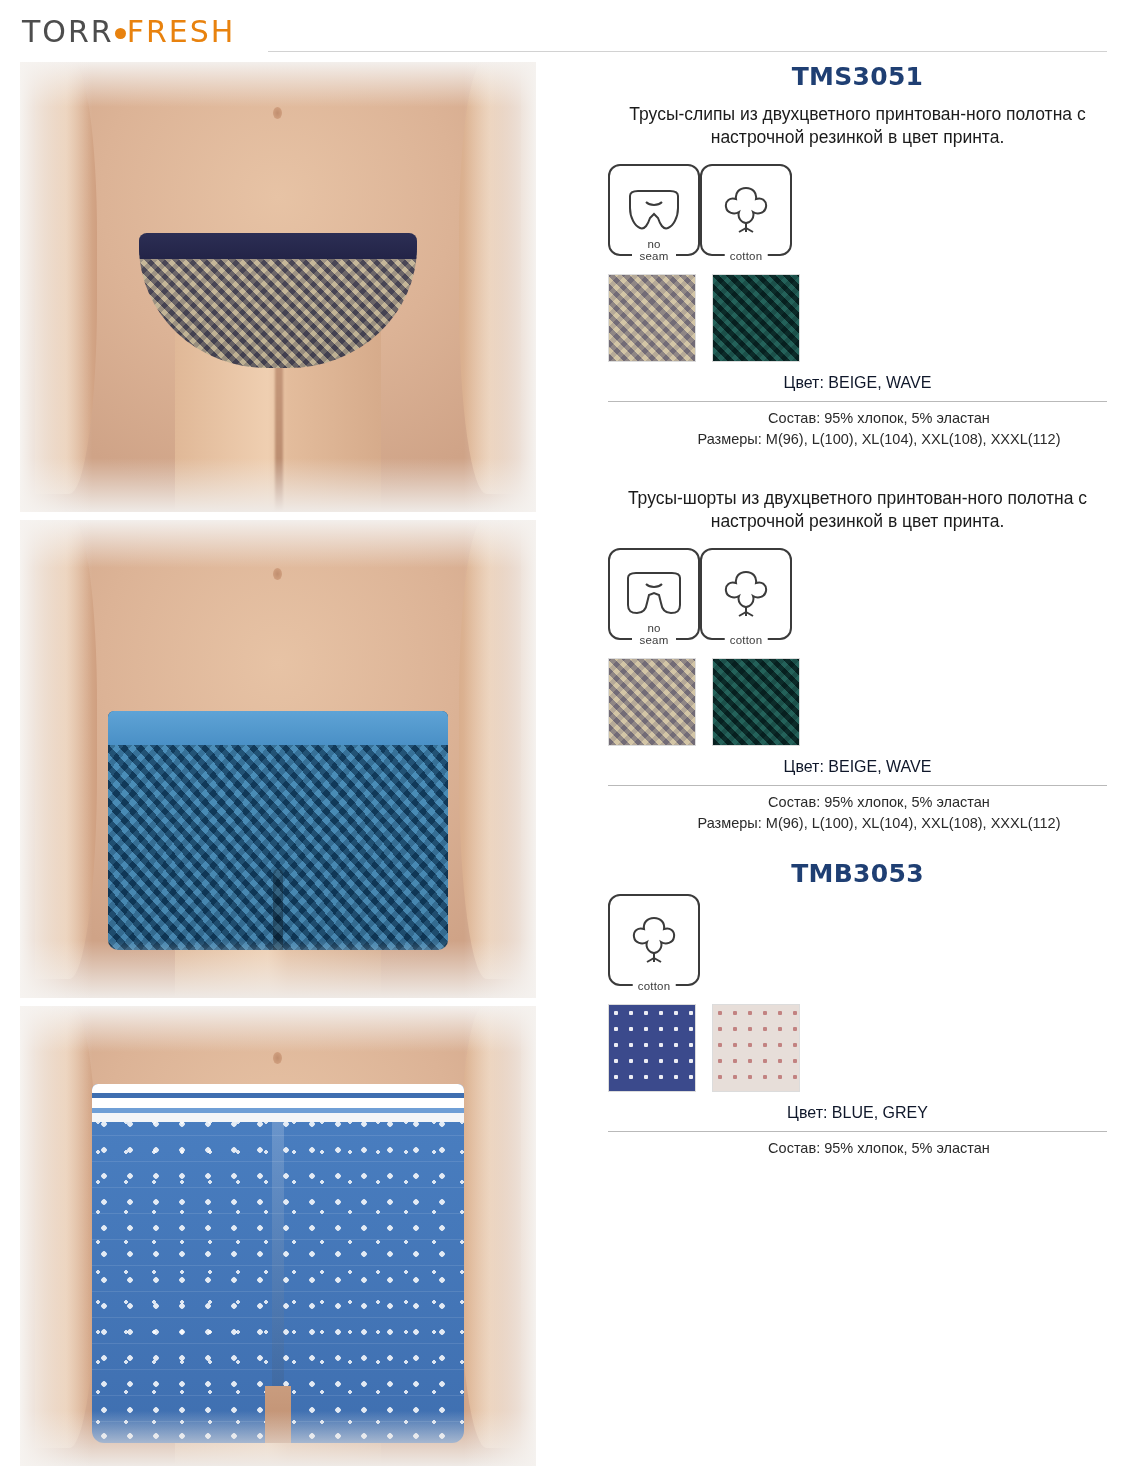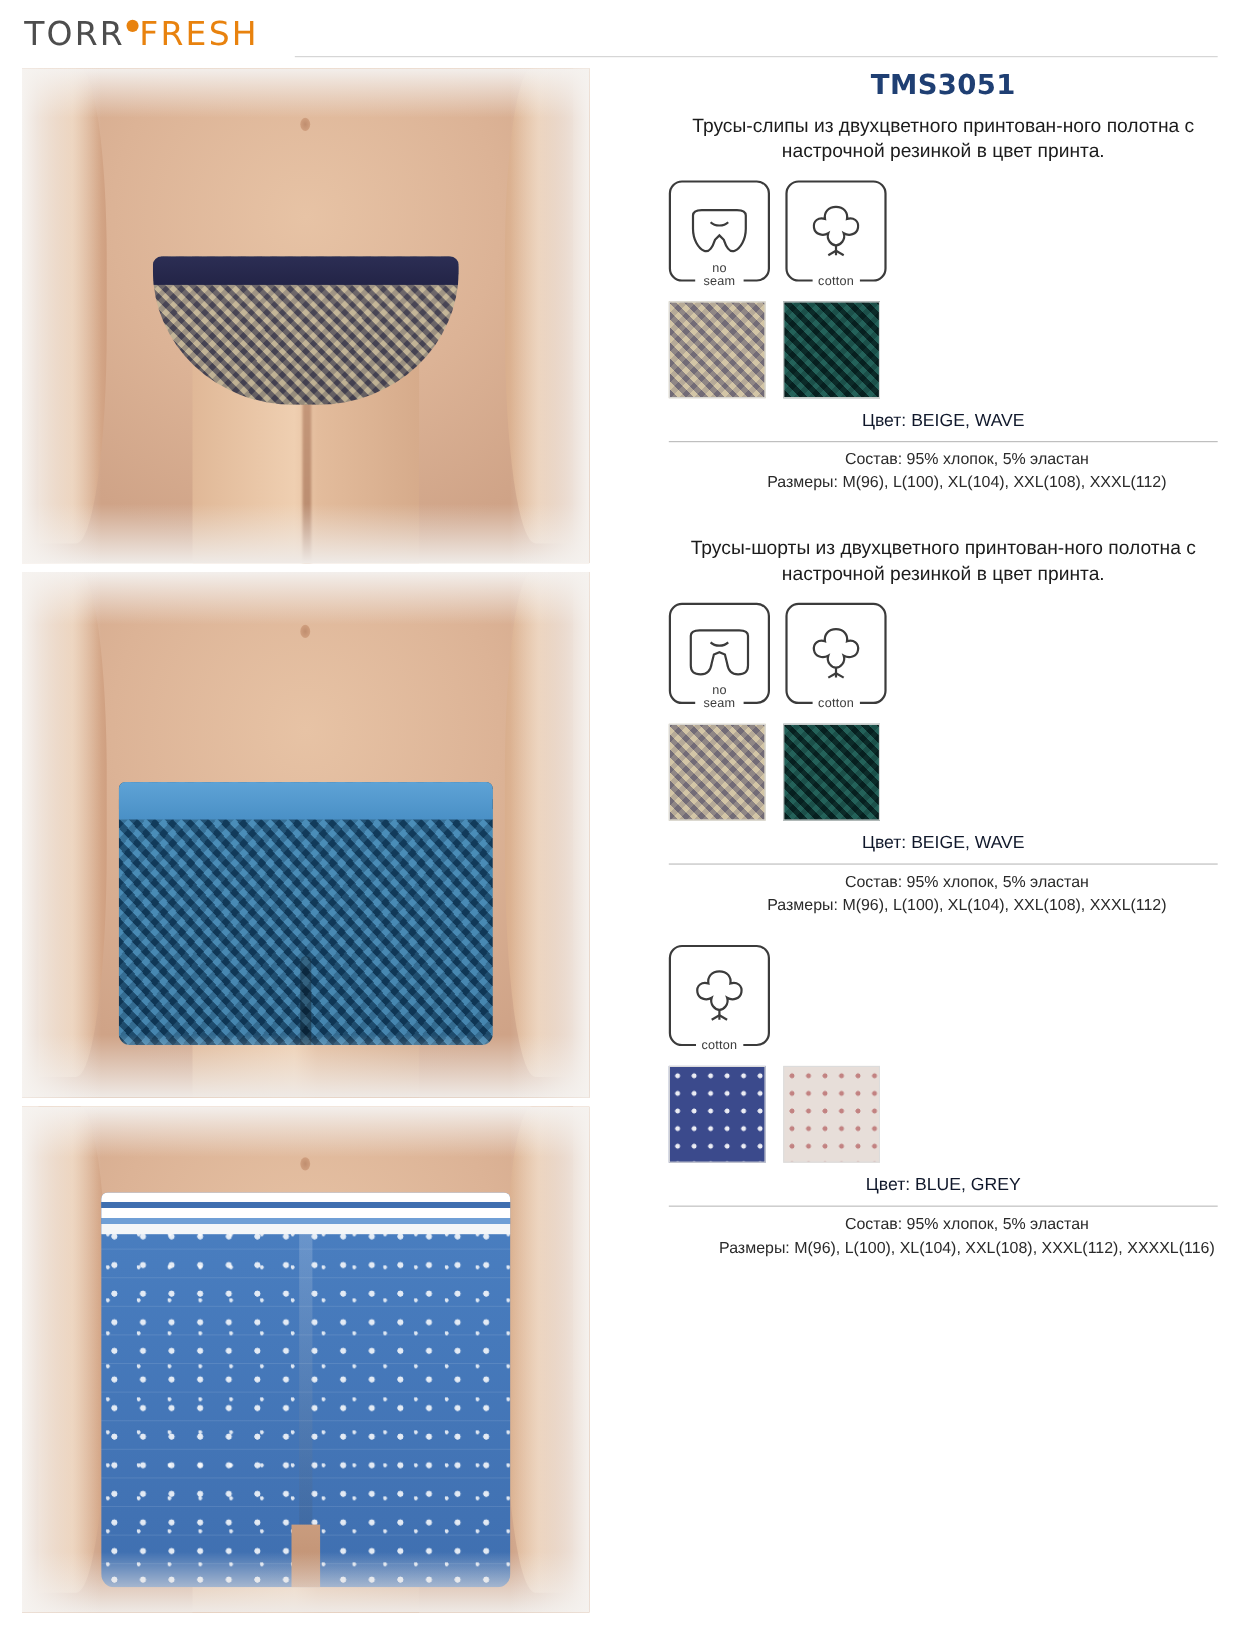--- a/index.html
+++ b/index.html
@@ -18,21 +18,21 @@
   .header {
     height: 62px;
     padding: 14px 22px 0 22px;
     position: relative;
   }
   .logo {
     font-size: 30px;
     letter-spacing: 1px;
     font-weight: 400;
     display: inline-flex;
-    align-items: flex-start;
+    align-items: center;
     font-family: "DejaVu Sans", sans-serif;
   }
   .logo .t1 { color: #4d4d4d; letter-spacing: 2px; }
   .logo .dot {
     width: 11px; height: 11px; border-radius: 50%;
     background: #e8820e; display: inline-block;
     margin: 4px 1px 0 1px;
   }
   .logo .t2 { color: #e8820e; letter-spacing: 2px; }
   .header-rule {
@@ -184,21 +184,21 @@
     font-family: "DejaVu Sans", sans-serif;
   }
   .prod-desc {
     font-size: 17.5px;
     line-height: 1.33;
     color: #1b1b1b;
     margin: 12px 0 14px 0;
     max-width: 506px;
   }
 
-  .badges { display: flex; gap: 14px; margin-bottom: 14px; }
+  .badges { display: flex; margin-bottom: 14px; }
   .badge {
     width: 92px; height: 92px;
     border: 2px solid #3b3b3b;
     border-radius: 12px;
     position: relative;
     display: flex; align-items: center; justify-content: center;
   }
   .badge svg { display: block; }
   .badge .cap {
     position: absolute;
@@ -378,20 +378,21 @@
       </div>
 
       <div class="color-line">Цвет: BEIGE, WAVE</div>
       <div class="spec">
         <div>Состав: 95% хлопок, 5% эластан</div>
         <div>Размеры: M(96), L(100), XL(104), XXL(108), XXXL(112)</div>
       </div>
     </div>
 
     <div class="product">
+      <div class="prod-code">TMB3053</div>
 
       <div class="badges">
         <div class="badge">
           <svg width="58" height="56" viewBox="0 0 58 56" fill="none" stroke="#3b3b3b" stroke-width="2">
             <path d="M29 6 C22 6 18 11 19 17 C13 15 8 19 9 25 C10 31 17 33 22 30 C20 36 25 41 29 41 C33 41 38 36 36 30 C41 33 48 31 49 25 C50 19 45 15 39 17 C40 11 36 6 29 6 Z"></path>
             <path d="M29 41 L29 50"></path>
               <path d="M29 46 L22 50"></path>
               <path d="M29 46 L36 50"></path>
           </svg>
           <span class="cap">cotton</span>
@@ -399,18 +400,17 @@
       </div>
 
       <div class="swatches">
         <div class="swatch sw-blue"></div>
         <div class="swatch sw-grey"></div>
       </div>
 
       <div class="color-line">Цвет: BLUE, GREY</div>
       <div class="spec">
         <div>Состав:  95% хлопок, 5% эластан</div>
-        <div style="white-space:normal;max-width:470px">Размеры: M(96), L(100), XL(104), XXL(108), XXXL(112), XXXXL(116)</div>
       </div>
     </div>
 
   </div>
 </div>
 
 </body></html>

